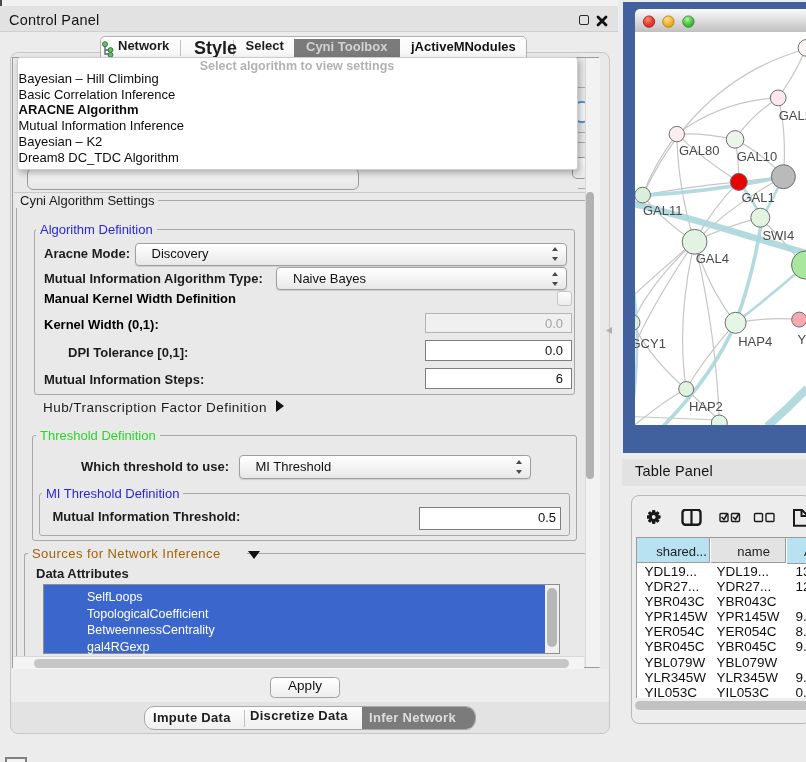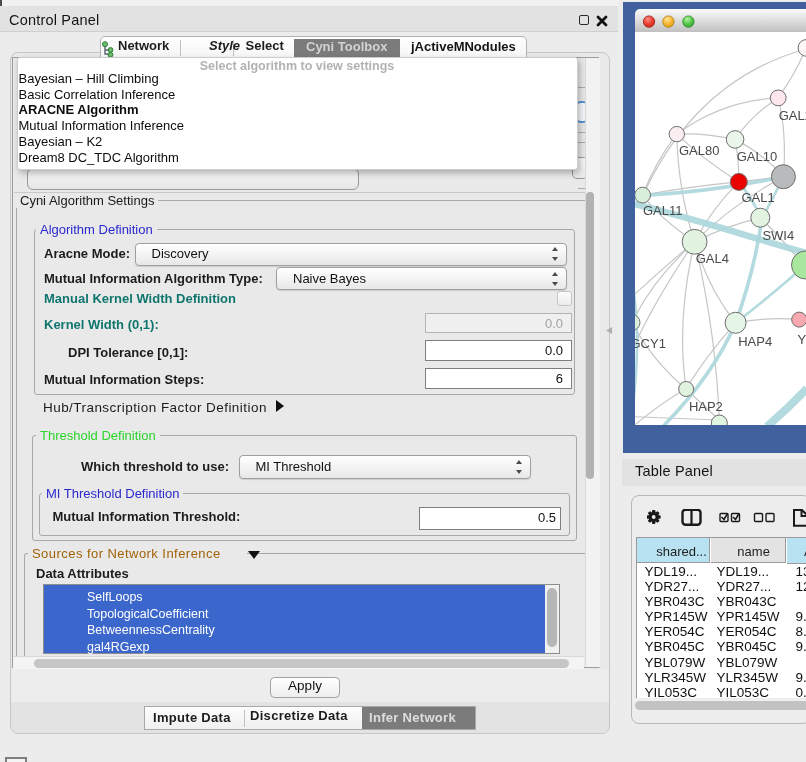--- a/index.html
+++ b/index.html
@@ -19,21 +19,21 @@
 .combo .ar:after{content:"";position:absolute;left:0;bottom:0;
   border-left:3.5px solid transparent;border-right:3.5px solid transparent;border-top:4.5px solid #4a4a4a;}
 
 .tf{position:absolute;background:#fff;border:1px solid #7e7e7e;font-size:13px;color:#111;
   text-align:right;box-sizing:border-box;padding:2px 8px 0 0;}
 .tfd{background:#f0f0f0;border:1px solid #b4b4b4;color:#a2a2a2;}
 
 .grp{position:absolute;border:1px solid #a8a8a8;border-radius:3px;}
 .gt{position:absolute;background:#e9e9e9;padding:0 4px;font-size:13px;white-space:nowrap;line-height:15px;}
 .lbl{position:absolute;font-size:13px;font-weight:bold;color:#1c1c1c;white-space:nowrap;}
-.lbl.gray{color:#0f766e;}
+.lbl.gray{color:#000000;}
 .pl{font-weight:normal;text-align:right;}
 </style>
 </head>
 <body>
 
 <div class="abs" style="left:0;top:0;width:618px;height:6px;background:#f1f1f1;"></div>
 <div class="abs" style="left:0;top:0;width:2px;height:7px;background:#4a4a4a;"></div>
 <div class="abs" style="left:0;top:6px;width:618px;height:25px;background:#e2e2e2;border-bottom:1px solid #cfcfcf;"></div>
 <div class="abs" style="left:9px;top:11.5px;font-size:14.5px;letter-spacing:0.2px;color:#141414;">Control Panel</div>
 
@@ -50,21 +50,21 @@
   <div class="abs" style="left:193px;top:2px;width:106px;height:20px;background:#7b7b7b;"></div>
   <div class="abs" style="left:79px;top:3px;width:1px;height:16px;background:#c0c0c0;"></div>
   <div class="abs" style="left:132px;top:3px;width:1px;height:16px;background:#c0c0c0;"></div>
   <svg class="abs" style="left:1px;top:3px;" width="14" height="17" viewBox="0 0 14 17">
     <path d="M3 5 L3 14 L8 14 M3 10 L8 10" stroke="#5a6472" stroke-width="1.4" fill="none"></path>
     <circle cx="3" cy="4.2" r="2.5" fill="#6dbd6d" stroke="#2c7d35" stroke-width="1"></circle>
     <circle cx="8.5" cy="10" r="2.4" fill="#6dbd6d" stroke="#2c7d35" stroke-width="1"></circle>
     <circle cx="8.5" cy="14.8" r="2.4" fill="#6dbd6d" stroke="#2c7d35" stroke-width="1"></circle>
   </svg>
   <div class="abs b" style="left:17px;top:0.5px;font-size:13px;color:#1d1d1d;">Network</div>
-  <div class="abs b" style="left:108px;top:0.5px;font-size:13px;color:#1d1d1d;font-style:italic;">Style</div>
+  <div class="abs b" style="left:93px;top:0.5px;font-size:18px;color:#1d1d1d;">Style</div>
   <div class="abs b" style="left:144.5px;top:0.5px;font-size:13px;color:#1d1d1d;">Select</div>
   <div class="abs b" style="left:205px;top:2px;font-size:13px;color:#d2d2d2;">Cyni Toolbox</div>
   <div class="abs b" style="left:310px;top:2px;font-size:13px;color:#141414;">jActiveMNodules</div>
 </div>
 
 <div class="abs" style="left:12px;top:57px;width:587px;height:611px;border:1px solid #9c9c9c;
   background:#e9e9e9;box-sizing:border-box;"></div>
 
 <div class="abs" style="left:27px;top:168px;width:330px;height:20px;border:1px solid #9a9a9a;border-radius:6px;
   background:linear-gradient(#f6f6f6,#e6e6e6);"></div>
@@ -148,21 +148,21 @@
 <div class="abs" style="left:584.5px;top:58px;width:14px;height:609px;background:#f2f2f2;border-left:1px solid #dadada;"></div>
 <div class="abs" style="left:585.5px;top:192px;width:8.5px;height:287px;background:#b2b2b2;border-radius:4px;"></div>
 
 <div class="abs" style="left:11px;top:669px;width:598px;height:33px;background:#ededed;"></div>
 
 <div class="abs" style="left:270px;top:676.5px;width:68px;height:19px;border:1px solid #a2a2a2;border-radius:4.5px;
   background:linear-gradient(#ffffff,#ededed);text-align:center;font-size:13.5px;color:#111;line-height:15px;">Apply</div>
 
 <div class="abs" style="left:11px;top:702px;width:598px;height:31px;background:#e3e3e3;border-radius:0 0 8px 8px;"></div>
 
-<div class="abs" style="left:144px;top:706px;width:331.5px;height:23.5px;border:1px solid #a8a8a8;border-radius:0;
+<div class="abs" style="left:144px;top:706px;width:331.5px;height:23.5px;border:1px solid #a8a8a8;border-radius:10px;
   background:linear-gradient(#fdfdfd,#f0f0f0);box-sizing:border-box;overflow:hidden;">
   <div class="abs" style="left:216.5px;top:0;width:115px;height:23.5px;background:#7b7b7b;"></div>
   <div class="abs" style="left:98.5px;top:3px;width:1px;height:17px;background:#c0c0c0;"></div>
   <div class="abs b" style="left:8px;top:2.5px;font-size:13px;letter-spacing:0.3px;color:#1d1d1d;">Impute Data</div>
   <div class="abs b" style="left:105px;top:1px;font-size:13px;letter-spacing:0.3px;color:#1d1d1d;">Discretize Data</div>
   <div class="abs b" style="left:224px;top:2.5px;font-size:13px;letter-spacing:0.3px;color:#dedede;">Infer Network</div>
 </div>
 
 <div class="abs" style="left:16.5px;top:57px;width:561px;height:113px;background:#fff;border:1px solid #cdcdcd;
   border-radius:3px;box-shadow:2px 3px 6px rgba(0,0,0,0.28);box-sizing:border-box;">

